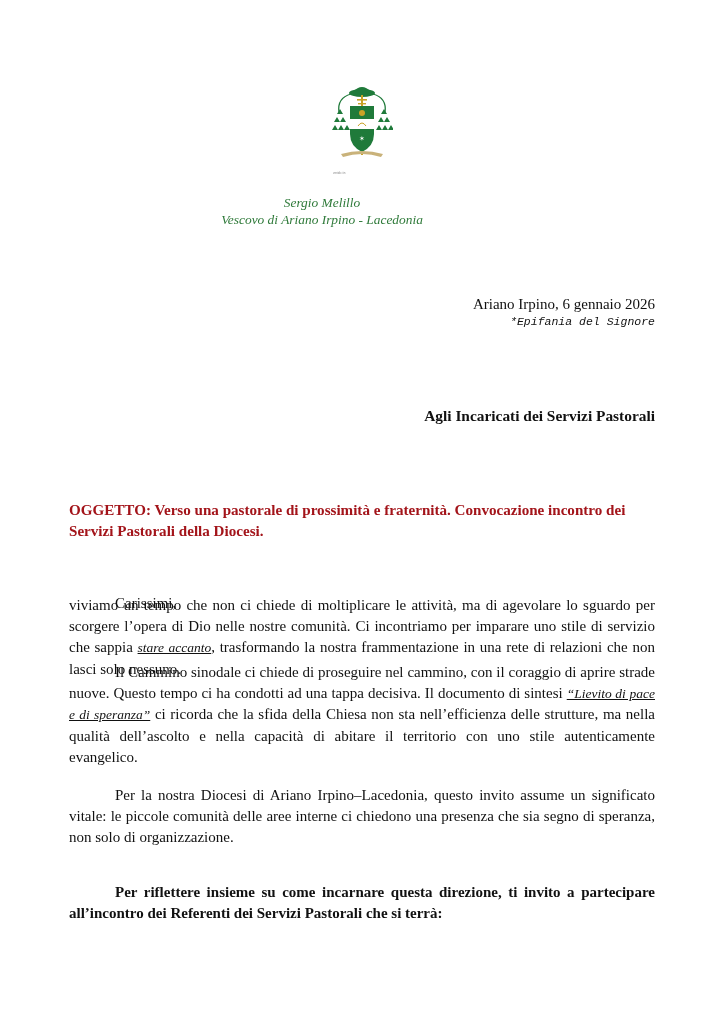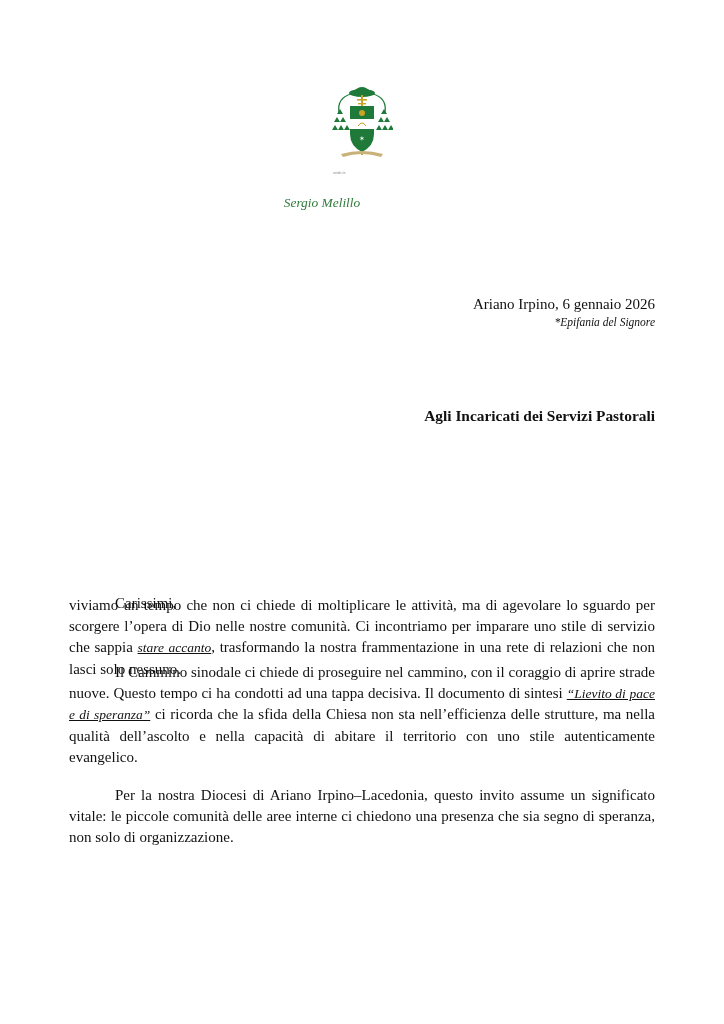--- a/index.html
+++ b/index.html
@@ -9,21 +9,21 @@
 
   .crest { position: absolute; left: 331px; top: 84px; width: 62px; height: 92px; }
   .crest-caption { position: absolute; left: 333px; top: 171px; font-size: 3px; color: #888;
                    font-family: "Liberation Sans", sans-serif; }
 
   .sender { position: absolute; left: 0; width: 644px; text-align: center; top: 194px;
             color: #2f7a3a; font-style: italic; font-size: 13.4px; line-height: 17px; }
 
   .dateline { position: absolute; right: 69px; top: 294px; text-align: right; }
   .date { font-size: 15px; line-height: 20px; }
-  .feast { font-size: 11.5px; font-style: italic; line-height: 16px; }
+  .feast { font-size: 11.5px; font-style: italic; line-height: 16px; font-family: Liberation Mono, monospace; }
 
   .recipient { position: absolute; right: 69px; top: 405px; text-align: right;
                font-weight: bold; font-size: 15.4px; line-height: 21px; margin-left: 8px; }
 
   .subject { position: absolute; left: 69px; top: 500px; width: 586px;
              color: #a3141a; font-weight: bold; font-size: 15.1px; line-height: 21px; }
 
   .salutation { position: absolute; left: 115px; top: 561px; font-size: 15px; margin-top: 34px; }
 
   .body { position: absolute; left: 69px; width: 586px; font-size: 15px; line-height: 21.2px;
@@ -60,34 +60,37 @@
     <circle cx="31" cy="29" r="3" fill="#c9a227"></circle>
     <path d="M27 42 Q31 36 35 42" stroke="#c9a227" stroke-width="1" fill="none"></path>
     <text x="31" y="57" font-size="7" fill="#fff" text-anchor="middle">✶</text>
 
     <path d="M10 70 Q31 64 52 70 L50 73 Q31 67 12 73 Z" fill="#c9b27a"></path>
   </svg>
   <div class="crest-caption">veridici in</div>
 
   <div class="sender">
     <div>Sergio Melillo</div>
+    <div>Vescovo di Ariano Irpino - Lacedonia</div>
   </div>
 
   <div class="dateline">
     <div class="date">Ariano Irpino, 6 gennaio 2026</div>
     <div class="feast">*Epifania del Signore</div>
   </div>
 
   <div class="recipient">
     <div>Agli Incaricati dei Servizi Pastorali</div>
   </div>
 
+  <div class="subject">OGGETTO: Verso una pastorale di prossimità e fraternità. Convocazione incontro dei Servizi Pastorali della Diocesi.</div>
 
   <div class="salutation">Carissimi,</div>
 
   <p class="body p1" style="margin:0"><span>viviamo un tempo che non ci chiede di moltiplicare le attività, ma di agevolare lo sguardo per scorgere l’opera di Dio nelle nostre comunità. Ci incontriamo per imparare uno stile di servizio che sappia </span><em>stare accanto</em><span>, trasformando la nostra frammentazione in una rete di relazioni che non lasci solo nessuno.</span></p>
 
   <p class="body p2" style="margin:0"><span>Il Cammino sinodale ci chiede di proseguire nel cammino, con il coraggio di aprire strade nuove. Questo tempo ci ha condotti ad una tappa decisiva. Il documento di sintesi </span><em>“Lievito di pace e di speranza”</em><span> ci ricorda che la sfida della Chiesa non sta nell’efficienza delle strutture, ma nella qualità dell’ascolto e nella capacità di abitare il territorio con uno stile autenticamente evangelico.</span></p>
 
   <p class="body p3" style="margin:0">Per la nostra Diocesi di Ariano Irpino–Lacedonia, questo invito assume un significato vitale: le piccole comunità delle aree interne ci chiedono una presenza che sia segno di speranza, non solo di organizzazione.</p>
 
+  <p class="body p4" style="margin:0">Per riflettere insieme su come incarnare questa direzione, ti invito a partecipare all’incontro dei Referenti dei Servizi Pastorali che si terrà:</p>
 
 </div>
 
 </body></html>

